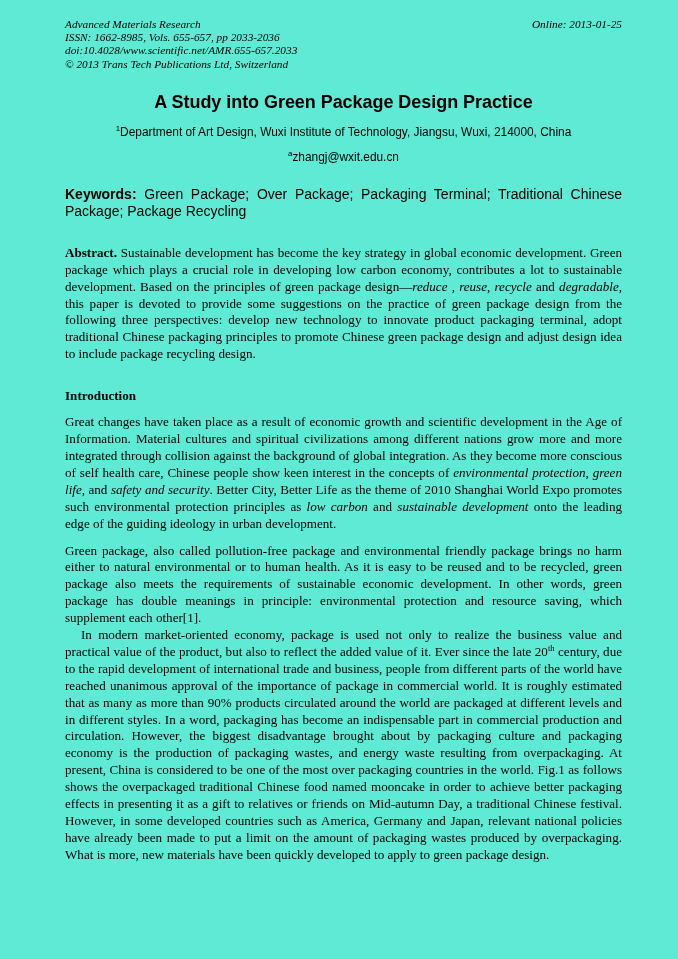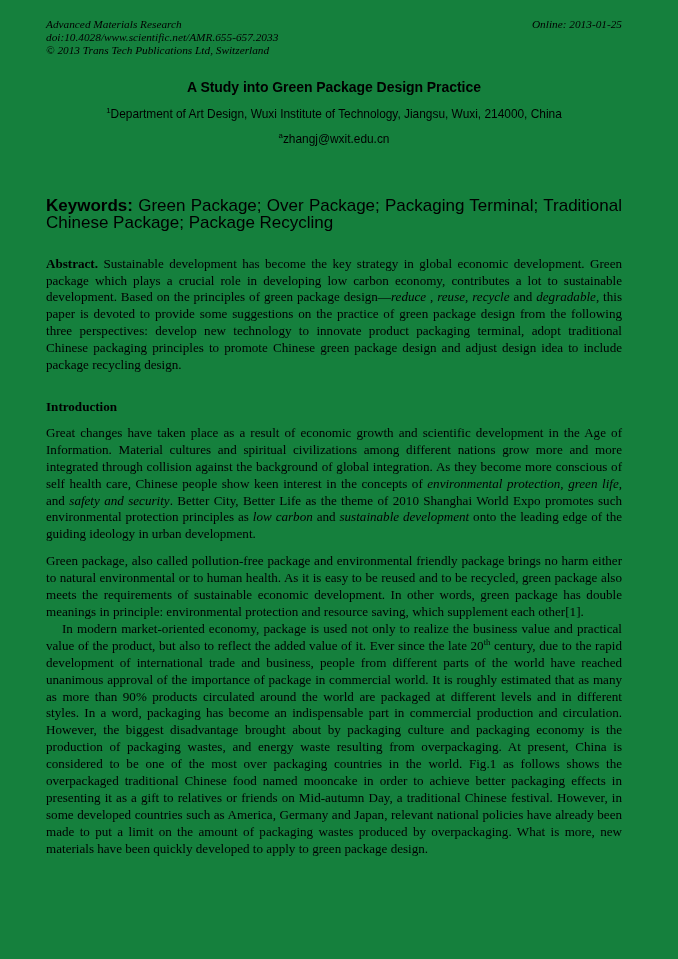--- a/index.html
+++ b/index.html
@@ -3,25 +3,25 @@
 <meta charset="utf-8">
 <style>
   html, body {
     margin: 0;
     padding: 0;
     background: #8a8a8a;
   }
   .page {
     width: 678px;
     height: 959px;
-    background: #15803d;
+    background: #5eead4;
     margin: 0 auto;
     position: relative;
     box-sizing: border-box;
-    padding: 18px 56px 0 46px;
+    padding: 18px 56px 0 65px;
     overflow: hidden;
     font-family: "Liberation Serif", serif;
     color: #000000;
   }
 
   
   .pub-header {
     font-family: "Liberation Serif", serif;
     font-style: italic;
     font-size: 11.3px;
@@ -36,21 +36,21 @@
     top: 0;
     font-style: italic;
     font-size: 11.3px;
     text-align: center;
   }
 
   
   .title {
     font-family: "Liberation Sans", sans-serif;
     font-weight: bold;
-    font-size: 14px;
+    font-size: 18px;
     text-align: center;
     margin-top: 21px;
     letter-spacing: -0.05px;
   }
   .author {
     font-family: "Liberation Sans", sans-serif;
     font-size: 15px;
     text-align: center;
     margin-top: 12px;
   }
@@ -68,24 +68,24 @@
   }
   sup {
     font-size: 0.66em;
     vertical-align: super;
     line-height: 0;
   }
 
   
   .keywords {
     font-family: "Liberation Sans", sans-serif;
-    font-size: 17px;
+    font-size: 14px;
     line-height: 17.5px;
     text-align: justify;
-    margin-top: 51px;
+    margin-top: 22px;
   }
   .keywords .kw-label { font-weight: bold; }
 
   
   .abstract {
     font-size: 13.1px;
     line-height: 16.9px;
     text-align: justify;
     margin-top: 24px;
     text-justify: inter-word;
@@ -110,20 +110,21 @@
   p.body.indent { text-indent: 16px; margin-top: 0; }
   i { font-style: italic; }
 </style>
 </head>
 <body>
 
 <div class="page">
 
   <div class="pub-header">
     <div class="line">Advanced Materials Research</div>
+    <div class="line">ISSN: 1662-8985, Vols. 655-657, pp 2033-2036</div>
     <div class="line">doi:10.4028/www.scientific.net/AMR.655-657.2033</div>
     <div class="line">© 2013 Trans Tech Publications Ltd, Switzerland</div>
     <div class="online">Online: 2013-01-25</div>
   </div>
 
   <div class="title">A Study into Green Package Design Practice</div>
 
 
   <div class="affiliation">
     <sup>1</sup><span>Department of Art Design, Wuxi Institute of Technology, Jiangsu, Wuxi, 214000, China</span>

